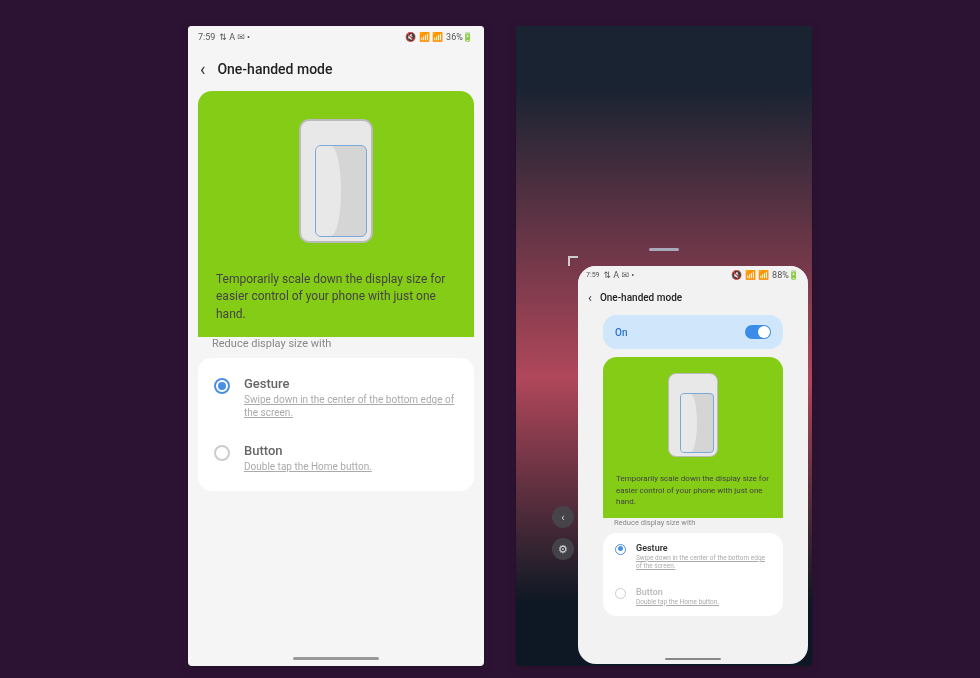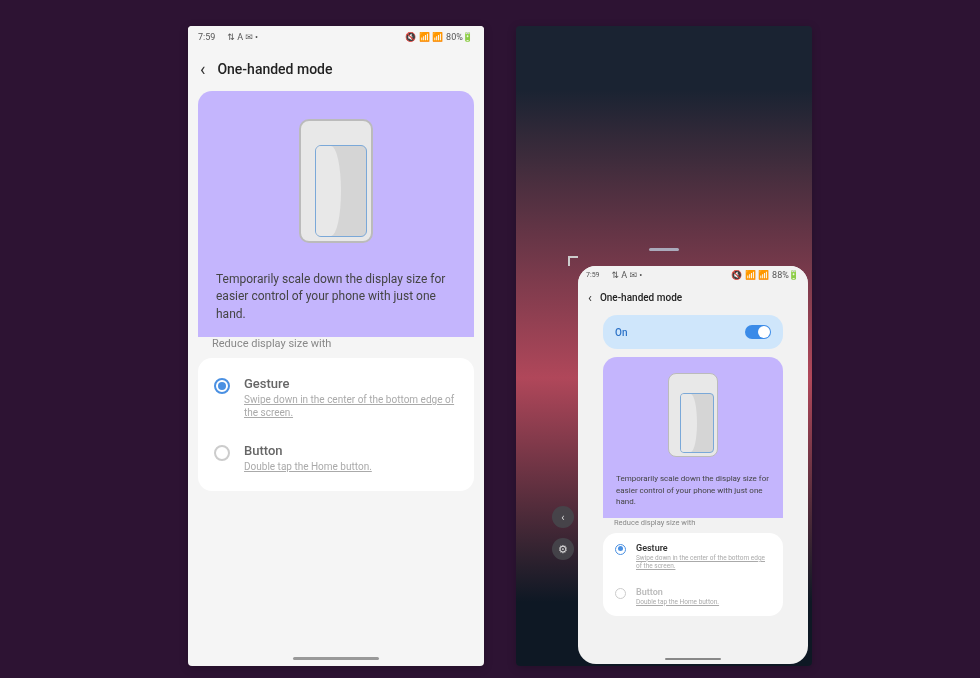--- a/index.html
+++ b/index.html
@@ -27,21 +27,21 @@
   .status-bar {
     height: 22px;
     padding: 0 10px;
     display: flex;
     justify-content: space-between;
     align-items: center;
     font-size: 9px;
     color: #555;
     background: #f5f5f5;
   }
-  .status-left { display: flex; align-items: center; gap: 12px; }
+  .status-left { display: flex; align-items: center; gap: 4px; }
   .status-right { display: flex; align-items: center; gap: 2px; }
   .status-icon { font-size: 9px; }
 
   .titlebar {
     display: flex;
     align-items: center;
     padding: 10px 12px 12px;
     gap: 12px;
     background: #f5f5f5;
   }
@@ -69,21 +69,21 @@
   }
   .switch .knob {
     width: 14px; height: 14px;
     border: 1.5px solid #bbb;
     border-radius: 50%;
     background: #fff;
     position: absolute; left: 0; top: 0;
   }
 
   .illus-card {
-    background: #c4b5fd;
+    background: #84cc16;
     border-radius: 14px 14px 0 0;
     padding: 18px 16px 0;
     margin-bottom: 0;
   }
   .illus-wrap { display: flex; justify-content: center; padding: 10px 0 24px; }
   .mock-phone {
     width: 74px; height: 124px;
     border: 2px solid #bbb;
     border-radius: 10px;
     position: relative;
@@ -230,21 +230,21 @@
 </head>
 <body>
 
 <div class="phone-left">
   <div class="status-bar">
     <div class="status-left">
       <span>7:59</span>
       <span class="status-icon">⇅ A ✉ •</span>
     </div>
     <div class="status-right">
-      <span class="status-icon">🔇 📶 📶 80%🔋</span>
+      <span class="status-icon">🔇 📶 📶 36%🔋</span>
     </div>
   </div>
 
   <div class="titlebar">
     <span class="back-chev">‹</span>
     <h1>One-handed mode</h1>
   </div>
 
   <div class="content">
 

